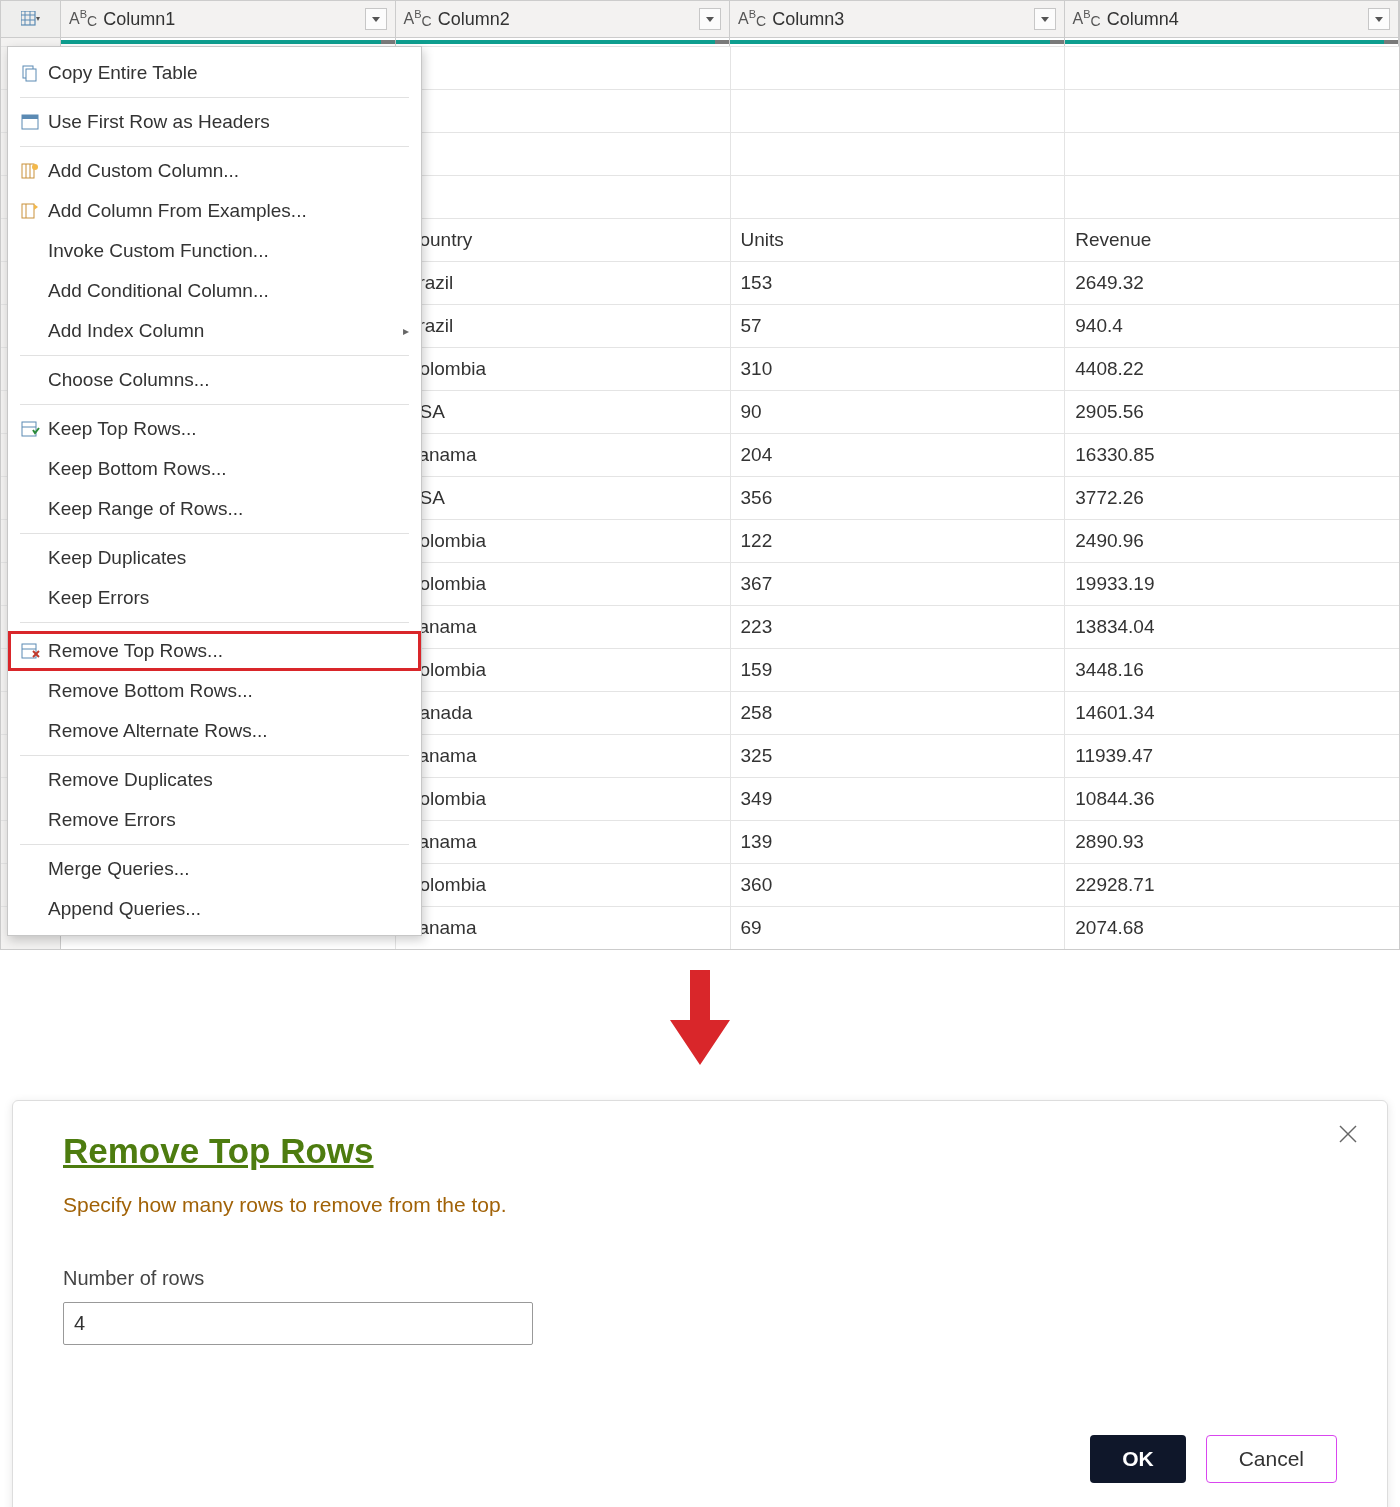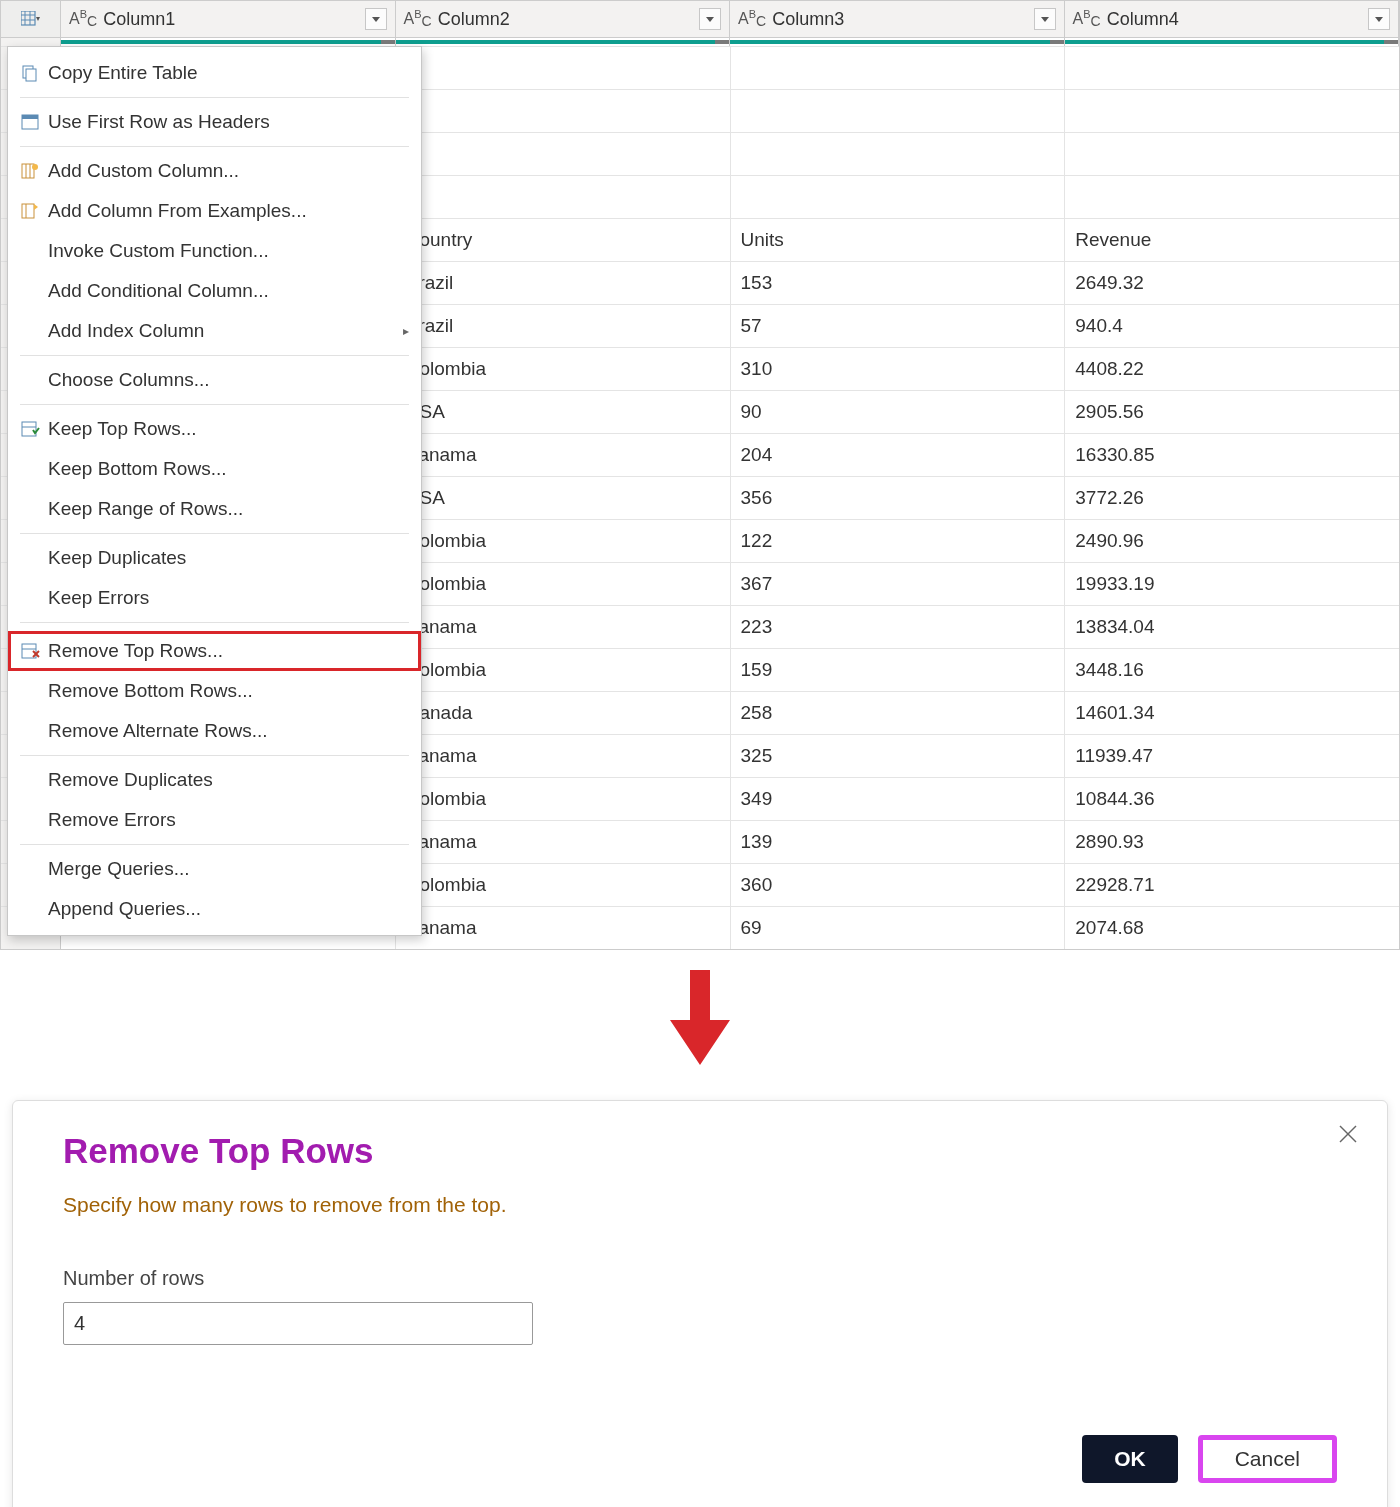--- a/index.html
+++ b/index.html
@@ -35,28 +35,28 @@
   .menu-item .sub-arrow { color:#666; font-size:12px;}
   .menu-sep { height:1px; background:#e1e1e1; margin:4px 12px;}
   .menu-item.highlight { outline:3px solid #d9262a; outline-offset:-3px;margin-top:8px;}
   
   
   .big-arrow { display:flex; justify-content:center; margin:20px 0 30px;}
   
   
   .dialog { width:1376px; margin:0 auto 40px; border:1px solid #ddd; border-radius:6px; box-shadow:0 2px 10px rgba(0,0,0,0.1); padding:30px 50px 40px; position:relative;}
   .dialog .close { position:absolute; top:22px; right:28px; cursor:pointer;}
-  .dialog h1 { font-size:35px; font-weight:600; color:#a21caf; margin-bottom:22px;}
+  .dialog h1 { font-size:35px; font-weight:600; color:#4d7c0f; margin-bottom:22px;text-decoration:underline;}
   .dialog .desc { font-size:21px; color:#a16207; margin-bottom:50px;}
   .dialog label { font-size:20px; color:#444; display:block; margin-bottom:12px;}
   .dialog input[type=text]{ width:470px; height:43px; border:1px solid #999; border-radius:2px; font-size:20px; padding:0 10px; color:#333;}
   .dlg-buttons { display:flex; justify-content:flex-end; gap:20px; margin-top:90px;}
   .btn { height:48px; padding:0 32px; font-size:21px; border-radius:4px; cursor:pointer; display:flex; align-items:center; justify-content:center;}
   .btn.ok { background:#0f172a; color:#fff; border:none; font-weight:600;}
-  .btn.cancel { background:#fff; border:5px solid #d946ef; color:#333;}
+  .btn.cancel { background:#fff; border:1px solid #d946ef; color:#333;}
 
   .abc-icon { display:inline-flex; align-items:baseline; color:#605e5c; font-family:"Segoe UI",sans-serif;}
   .abc-icon .a { font-size:16px;}
   .abc-icon .b { font-size:11px; position:relative; top:-6px;}
   .abc-icon .c { font-size:14px; position:relative; top:2px;}
 </style>
 </head>
 <body>
 
 <div class="wrap">

